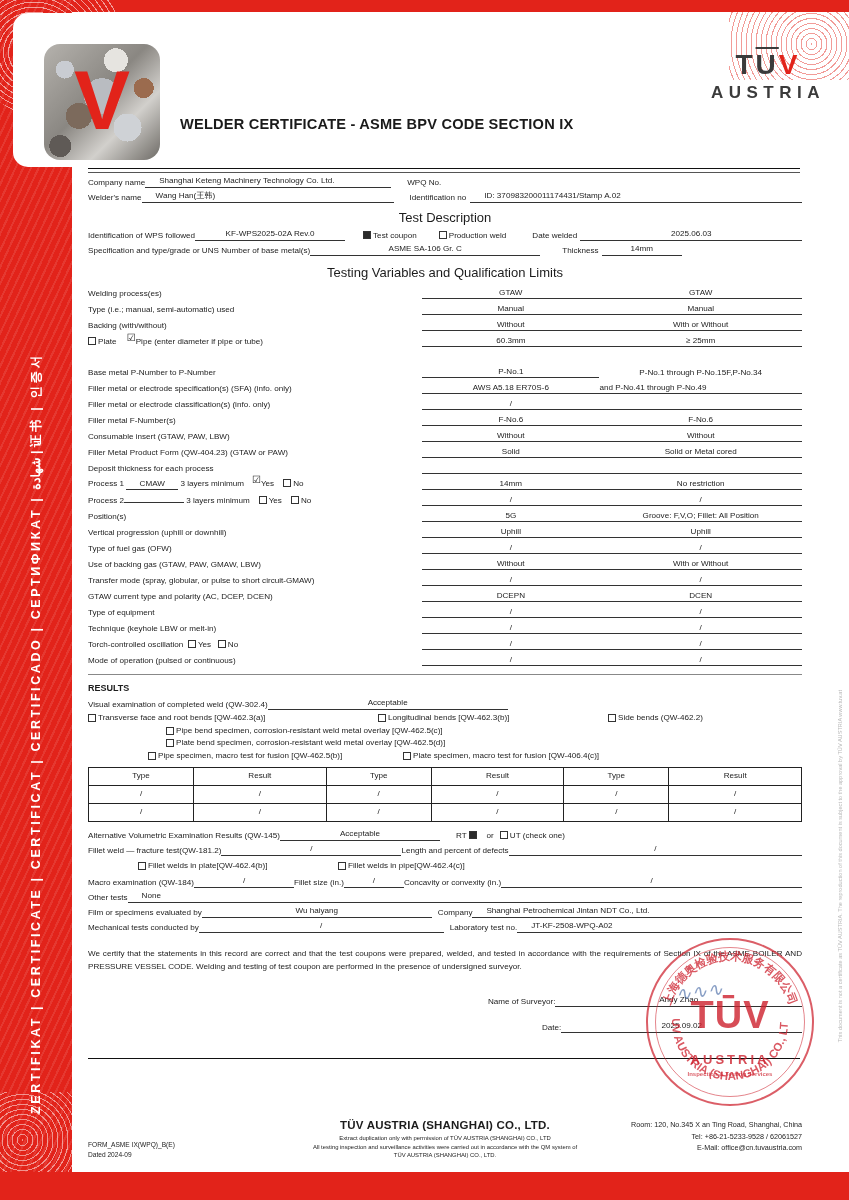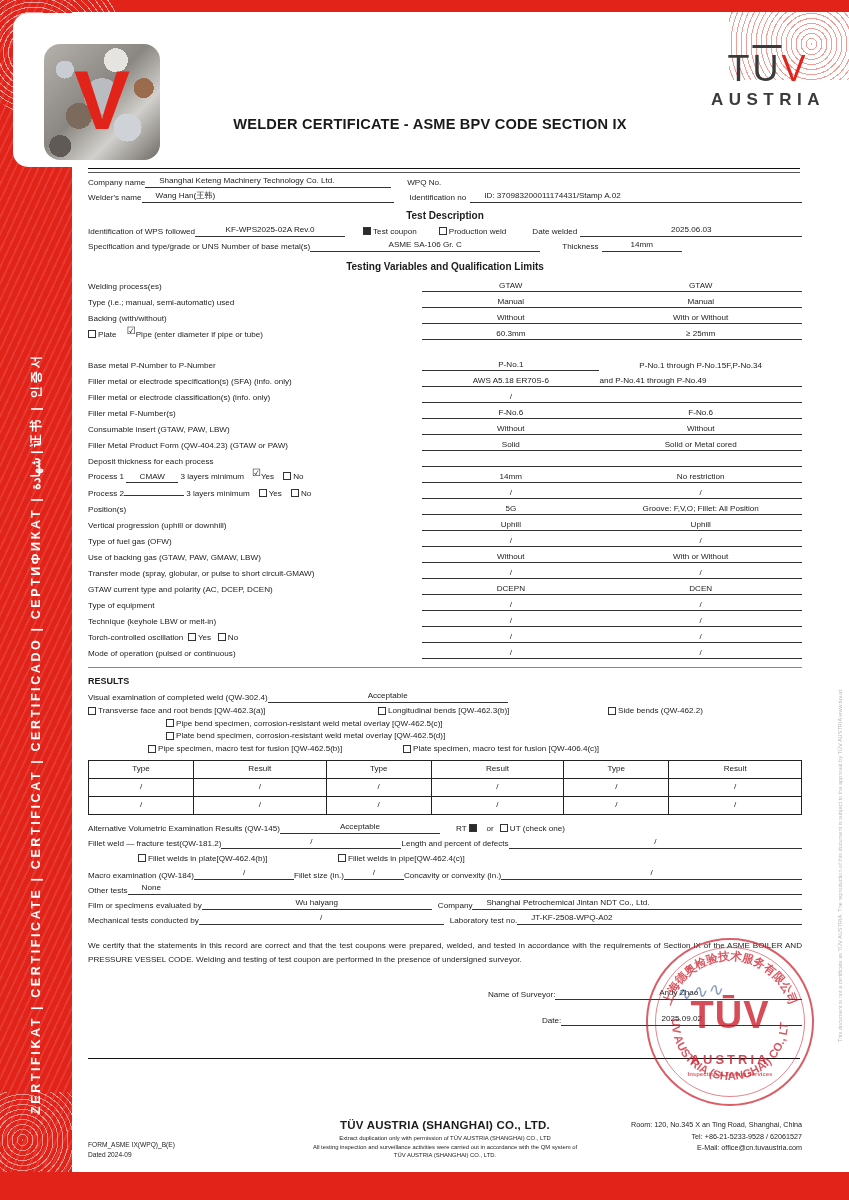--- a/index.html
+++ b/index.html
@@ -36,39 +36,39 @@
       radial-gradient(circle at 30% 62%,#7c6a5c 0 13px,transparent 13px),
       radial-gradient(circle at 72% 72%,#cfd2d6 0 14px,transparent 14px),
       radial-gradient(circle at 14% 88%,#5f5a56 0 11px,transparent 11px),
       radial-gradient(circle at 50% 45%,#b9bcc1 0 18px,transparent 18px),
       linear-gradient(135deg,#b5b2ad,#8a8782 45%,#d2d0cc 70%,#6e6b66);}
   .emblem .v{position:absolute;left:50%;top:50%;transform:translate(-50%,-52%);font-size:84px;font-weight:800;
      color:#e2231a;line-height:1;font-family:"Liberation Sans",sans-serif;}
 
   
   .tuv{position:absolute;right:24px;top:52px;text-align:center;}
-  .tuv-main{font-size:36px;font-weight:400;letter-spacing:3px;color:#3b3b3b;line-height:.95;font-family:"Liberation Sans",sans-serif;}
+  .tuv-main{font-size:28px;font-weight:700;letter-spacing:3px;color:#3b3b3b;line-height:.95;font-family:"Liberation Sans",sans-serif;}
   .tuv-main .vv{color:#e2231a;}
   .tuv-sub{font-size:17px;letter-spacing:5.5px;color:#3b3b3b;font-weight:700;margin-top:4px;}
 
   
-  .title1{position:absolute;left:180px;top:116px;width:500px;text-align:center;font-size:14.6px;font-weight:700;color:#1a1a1a;letter-spacing:.2px;}
+  .title1{position:absolute;left:180px;top:116px;width:500px;text-align:left;font-size:14.6px;font-weight:700;color:#1a1a1a;letter-spacing:.2px;}
   .title2{position:absolute;left:180px;top:134px;width:500px;text-align:center;font-size:11.2px;font-weight:700;color:#1a1a1a;}
 
   .rule{position:absolute;left:88px;width:712px;border-top:1.6px solid #111;}
   .rule2{position:absolute;left:88px;width:712px;border-top:0.8px solid #555;}
 
   
   .doc{position:absolute;left:88px;top:176px;width:714px;font-size:8.1px;color:#1c1c1c;line-height:1.2;}
   .row{display:flex;align-items:flex-end;margin-bottom:3px;}
   .lbl{white-space:nowrap;}
   .fill{flex:1;border-bottom:.9px solid #333;text-align:center;padding-bottom:1px;min-height:10px;}
   .fill.left{text-align:left;padding-left:14px;}
 
-  .center-head{text-align:center;font-weight:700;font-size:10px;margin:7px 0 3px;}
+  .center-head{text-align:center;font-weight:400;font-size:13px;margin:7px 0 3px;}
 
   
   .vargrid{width:100%;border-collapse:collapse;}
   .vargrid td{font-size:8.1px;padding:0;vertical-align:bottom;height:15px;}
   .c-lbl{width:330px;padding-right:6px;}
   .c-act{width:175px;}
   .c-rng{width:200px;}
   .uline{border-bottom:.9px solid #333;text-align:center;padding-bottom:1px;height:13px;}
   .hdr{text-align:center;font-weight:400;font-size:8.6px;padding-bottom:3px;}
 

